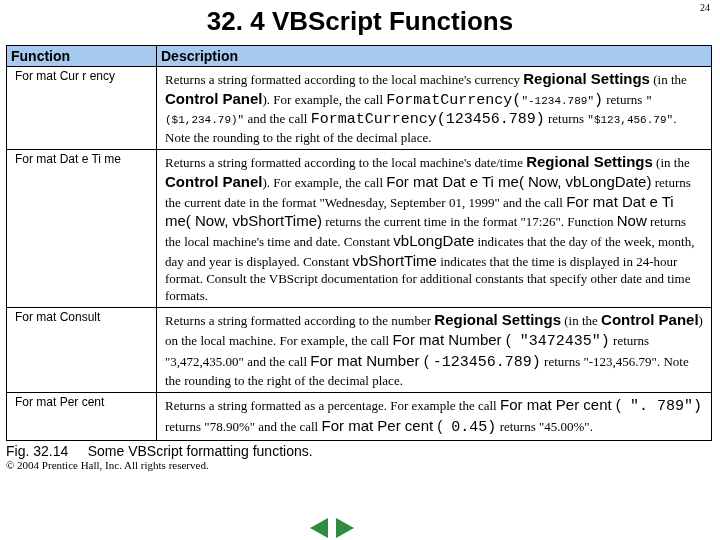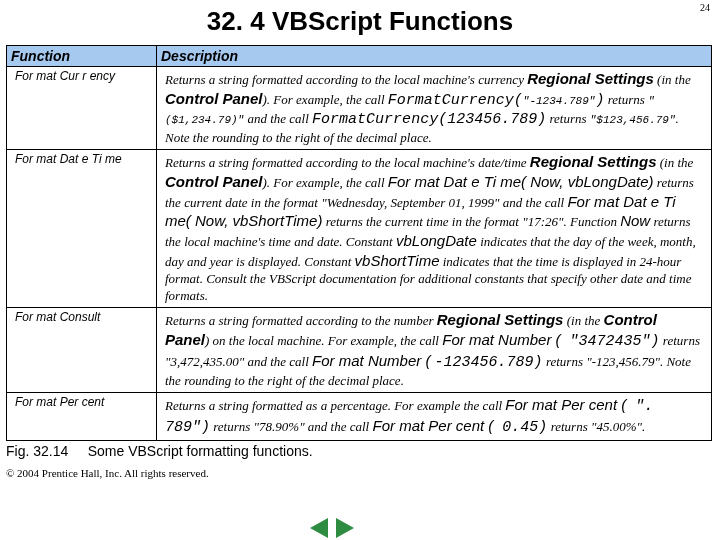--- a/index.html
+++ b/index.html
@@ -24,21 +24,20 @@
     font-family: Arial, Helvetica, sans-serif;
     font-weight: bold;
     font-size: 26px;
     margin: 6px 0 8px 0;
   }
   table {
     border-collapse: collapse;
     width: 705px;
     margin: 0 6px;
     table-layout: fixed;
-    font-style: italic;
   }
   col.c1 { width: 150px; }
   col.c2 { width: 555px; }
   th {
     background: #A6C9F0;
     border: 1px solid #000;
     text-align: left;
     font-family: Arial, Helvetica, sans-serif;
     font-weight: bold;
     font-size: 14px;
@@ -55,21 +54,21 @@
     font-family: Arial, Helvetica, sans-serif;
     font-size: 12px;
   }
   .mono { font-family: "Courier New", Courier, monospace; font-size: 15px; }
   .sans { font-family: Arial, Helvetica, sans-serif; font-size: 15px; }
   .monostr { font-family: "Courier New", Courier, monospace; font-size: 11px; }
   b { font-weight: bold; }
   .caption {
     font-family: Arial, Helvetica, sans-serif;
     font-size: 14px;
-    margin: 2px 6px 8px 6px;
+    margin: 2px 6px 0 6px;
   }
   .copyright {
     font-family: "Times New Roman", Times, serif;
     font-size: 11px;
     margin: 0 6px 16px 6px;
   }
   .nav-arrows {
     position: absolute;
     left: 310px;
     bottom: 2px;

